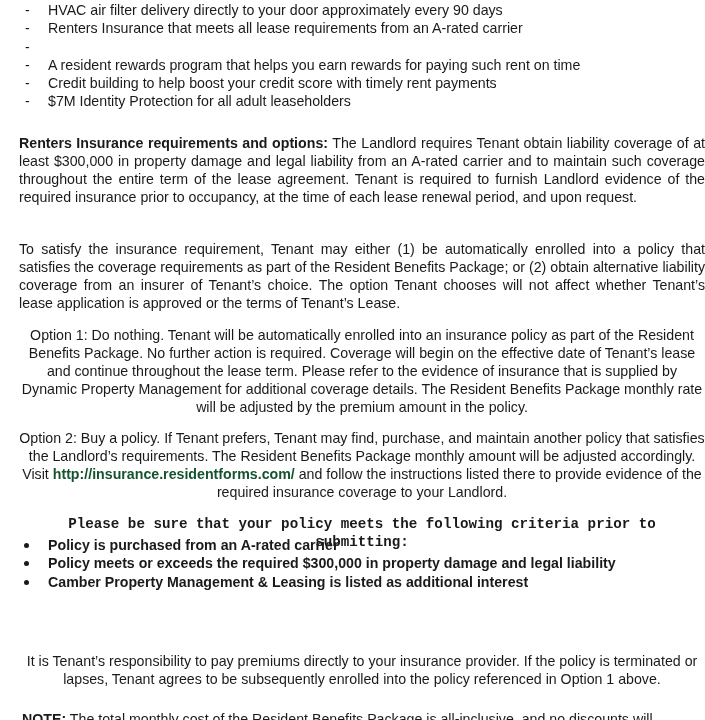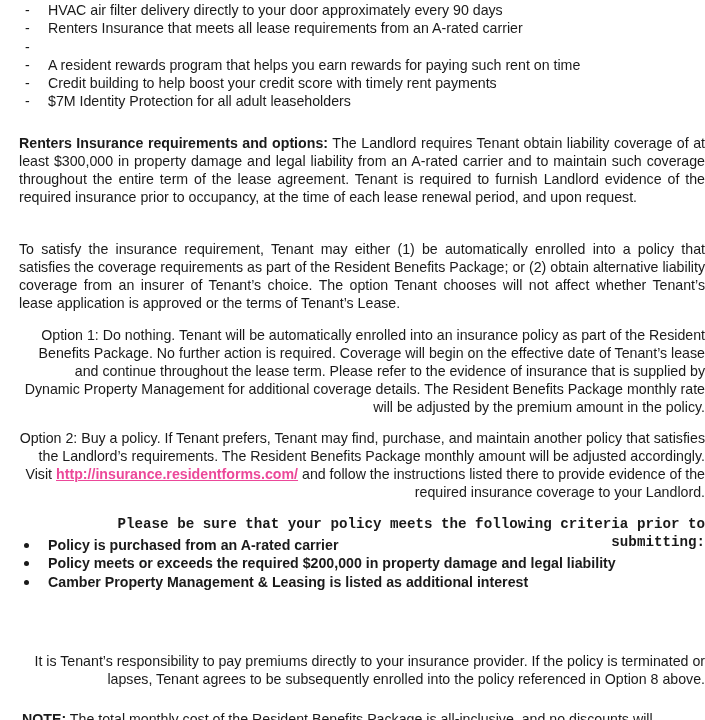--- a/index.html
+++ b/index.html
@@ -43,26 +43,25 @@
     left: 26px;
     top: 0;
   }
   .para {
     position: absolute;
     left: 12px;
     width: 686px;
     margin: 8px;
     text-align: justify;
   }
-  .para.left { text-align: right; }
+  .para.left { text-align: center; }
   .bold { font-weight: bold; }
   a.link {
-    color: #ec4899;
+    color: #14532d;
     font-weight: bold;
-    text-decoration: underline;
   }
   .dot-list {
     list-style: none;
     margin: 0;
     padding: 0;
     position: absolute;
     left: 0;
     top: 536px;
     width: 675px;
     font-weight: bold;
@@ -108,21 +107,21 @@
   <p class="para" style="top:232px;">To satisfy the insurance requirement, Tenant may either (1) be automatically enrolled into a policy that satisfies the coverage requirements as part of the Resident Benefits Package; or (2) obtain alternative liability coverage from an insurer of Tenant’s choice. The option Tenant chooses will not affect whether Tenant’s lease application is approved or the terms of Tenant’s Lease.</p>
 
   <p class="para left" style="top:318px;">Option 1: Do nothing. Tenant will be automatically enrolled into an insurance policy as part of the Resident Benefits Package. No further action is required. Coverage will begin on the effective date of Tenant’s lease and continue throughout the lease term. Please refer to the evidence of insurance that is supplied by Dynamic Property Management for additional coverage details. The Resident Benefits Package monthly rate will be adjusted by the premium amount in the policy.</p>
 
   <p class="para left" style="top:421px;"><span>Option 2: Buy a policy. If Tenant prefers, Tenant may find, purchase, and maintain another policy that satisfies the Landlord’s requirements. The Resident Benefits Package monthly amount will be adjusted accordingly. Visit </span><a class="link">http://insurance.residentforms.com/</a><span> and follow the instructions listed there to provide evidence of the required insurance coverage to your Landlord.</span></p>
 
   <p class="para left bold" style="top:507px;font-family:Liberation Mono, monospace;">Please be sure that your policy meets the following criteria prior to submitting:</p>
 
   <ul class="dot-list">
     <li><span class="dot"></span><span>Policy is purchased from an A-rated carrier</span></li>
-    <li><span class="dot"></span><span>Policy meets or exceeds the required $200,000 in property damage and legal liability</span></li>
+    <li><span class="dot"></span><span>Policy meets or exceeds the required $300,000 in property damage and legal liability</span></li>
     <li><span class="dot"></span><span>Camber Property Management &amp; Leasing is listed as additional interest</span></li>
   </ul>
 
-  <p class="para left" style="top:644px;">It is Tenant’s responsibility to pay premiums directly to your insurance provider. If the policy is terminated or lapses, Tenant agrees to be subsequently enrolled into the policy referenced in Option 8 above.</p>
+  <p class="para left" style="top:644px;">It is Tenant’s responsibility to pay premiums directly to your insurance provider. If the policy is terminated or lapses, Tenant agrees to be subsequently enrolled into the policy referenced in Option 1 above.</p>
 
   <div class="note"><span class="bold">NOTE:</span><span> The total monthly cost of the Resident Benefits Package is all-inclusive, and no discounts will</span></div>
 
 </div>
 
 </body></html>

